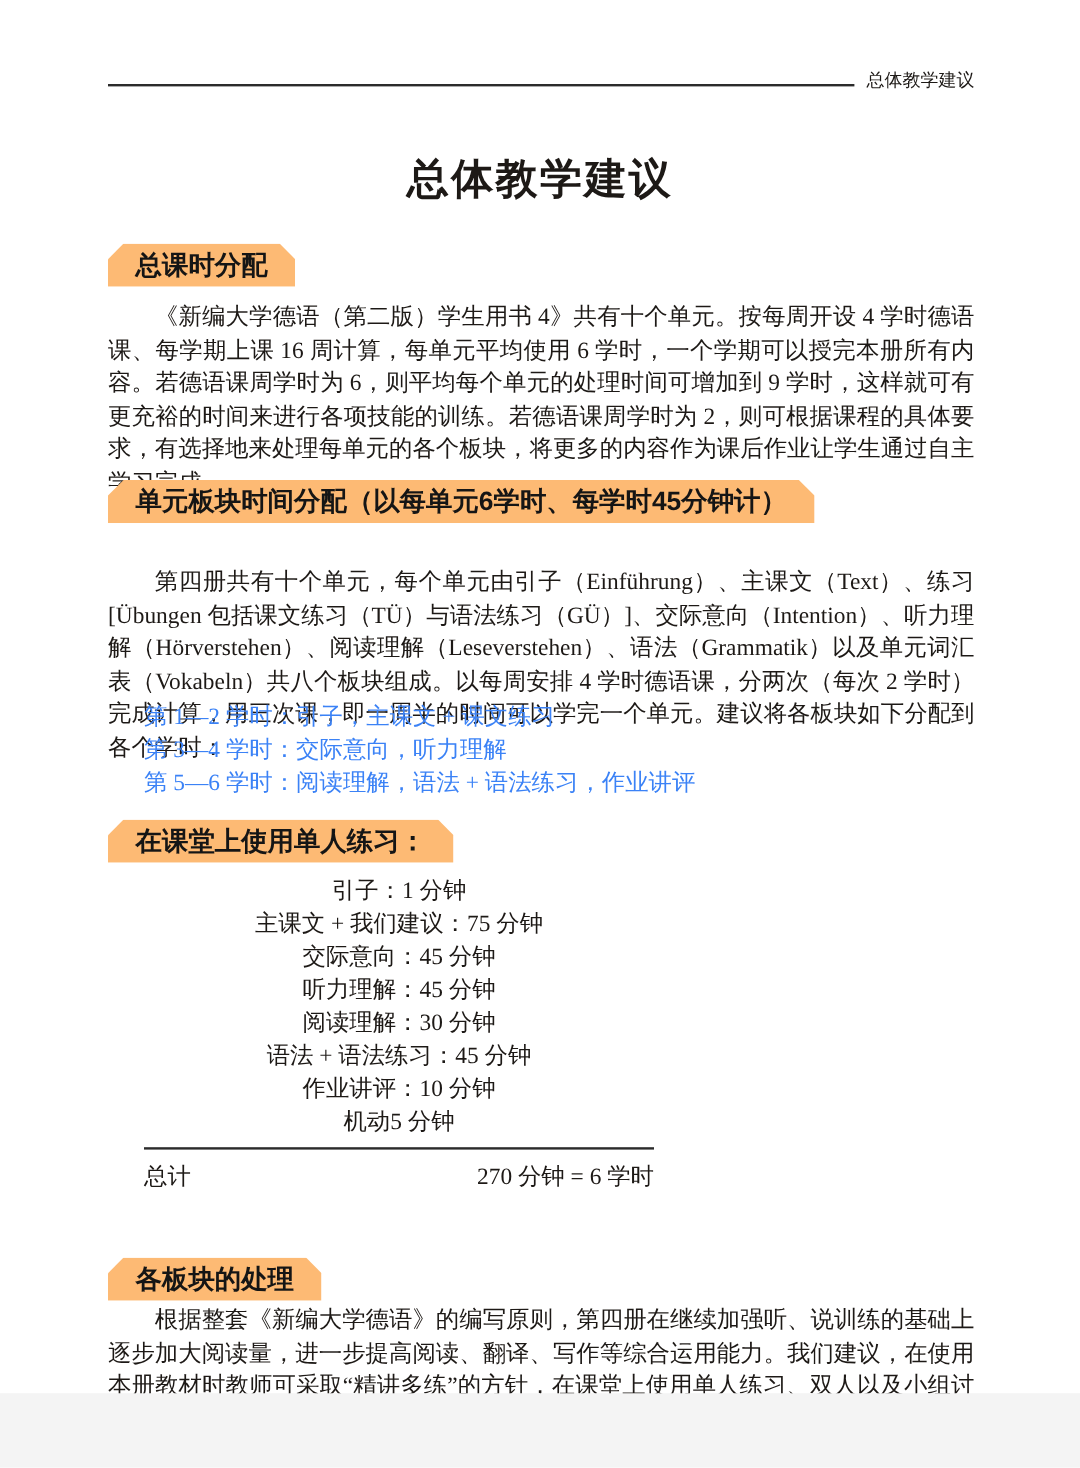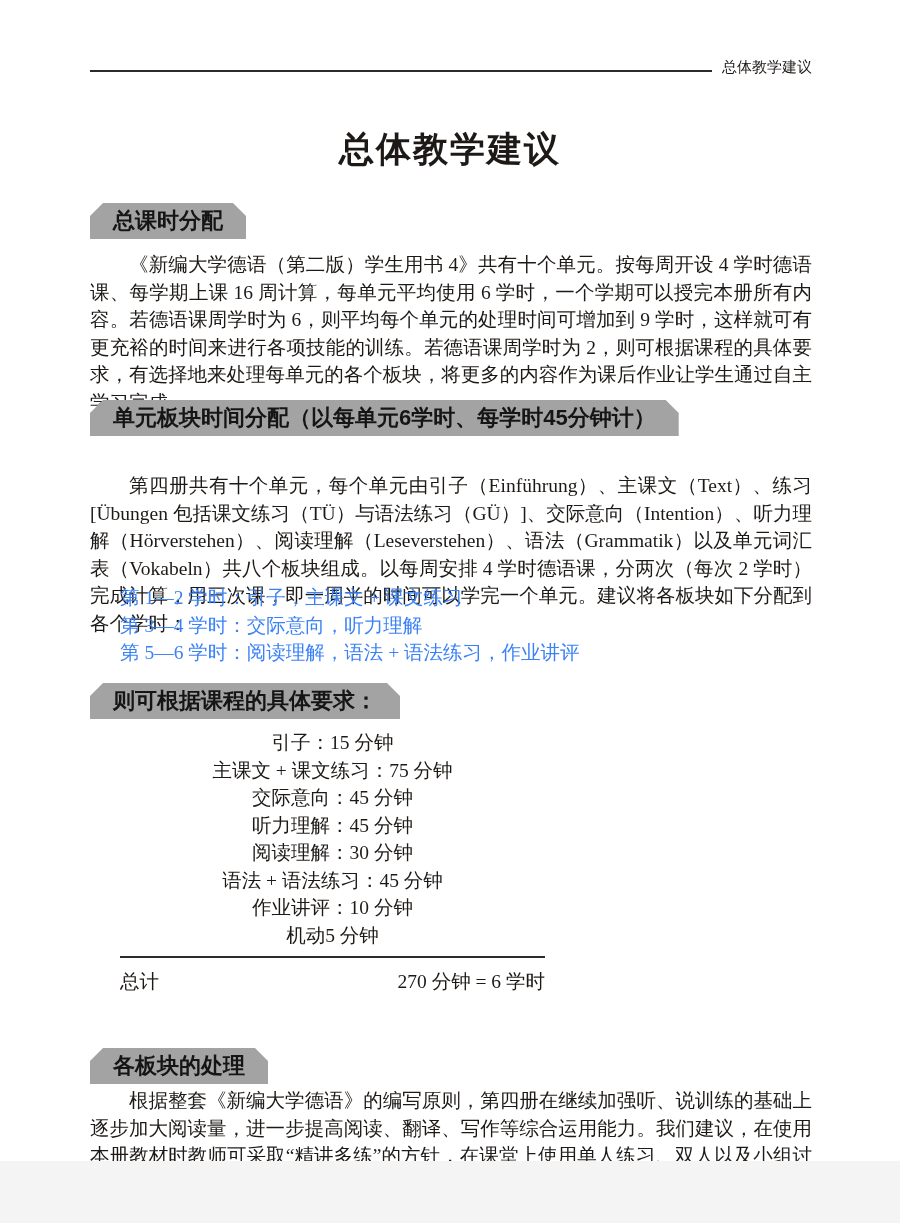--- a/index.html
+++ b/index.html
@@ -32,21 +32,21 @@
   .chapter-title{
     position:absolute;top:126px;left:0;width:900px;
     text-align:center;
     font-size:35px;font-weight:bold;letter-spacing:2px;
     color:#1d1916;
   }
   
   .plaque{
     position:absolute;left:90px;
     display:inline-block;
-    background:#a3a3a3;
+    background:#fdba74;
     padding:5px 23px;
     font-family:"Liberation Sans","DejaVu Sans",sans-serif;
     font-size:22px;font-weight:bold;line-height:26px;
     color:#151515;white-space:nowrap;
     clip-path:polygon(13px 0, calc(100% - 13px) 0, 100% 13px, 100% 100%, 0 100%, 0 13px);
   }
   .plaque-1{top:203px;}
   .plaque-2{top:400px;}
   .plaque-3{top:683px;}
   .plaque-4{top:1012px;margin-top:36px;}
@@ -108,29 +108,29 @@
   <div class="plaque plaque-2">单元板块时间分配（以每单元6学时、每学时45分钟计）</div>
 
   <div class="para para-2">第四册共有十个单元，每个单元由引子（Einführung）、主课文（Text）、练习 [Übungen 包括课文练习（TÜ）与语法练习（GÜ）]、交际意向（Intention）、听力理解（Hörverstehen）、阅读理解（Leseverstehen）、语法（Grammatik）以及单元词汇表（Vokabeln）共八个板块组成。以每周安排 4 学时德语课，分两次（每次 2 学时）完成计算，用三次课，即一周半的时间可以学完一个单元。建议将各板块如下分配到各个学时：</div>
 
   <div class="schedule">
     <div class="schedule-line">第 1—2 学时：引子，主课文 + 课文练习</div>
     <div class="schedule-line">第 3—4 学时：交际意向，听力理解</div>
     <div class="schedule-line">第 5—6 学时：阅读理解，语法 + 语法练习，作业讲评</div>
   </div>
 
-  <div class="plaque plaque-3">则可根据课程的具体要求：</div>
+  <div class="plaque plaque-3">在课堂上使用单人练习：</div>
 
   <div class="time-table">
     <div class="time-row">
       <span>引子：</span>
-      <span>15 分钟</span>
+      <span>1 分钟</span>
     </div>
     <div class="time-row">
-      <span>主课文 + 课文练习：</span>
+      <span>主课文 + 我们建议：</span>
       <span>75 分钟</span>
     </div>
     <div class="time-row">
       <span>交际意向：</span>
       <span>45 分钟</span>
     </div>
     <div class="time-row">
       <span>听力理解：</span>
       <span>45 分钟</span>
     </div>

